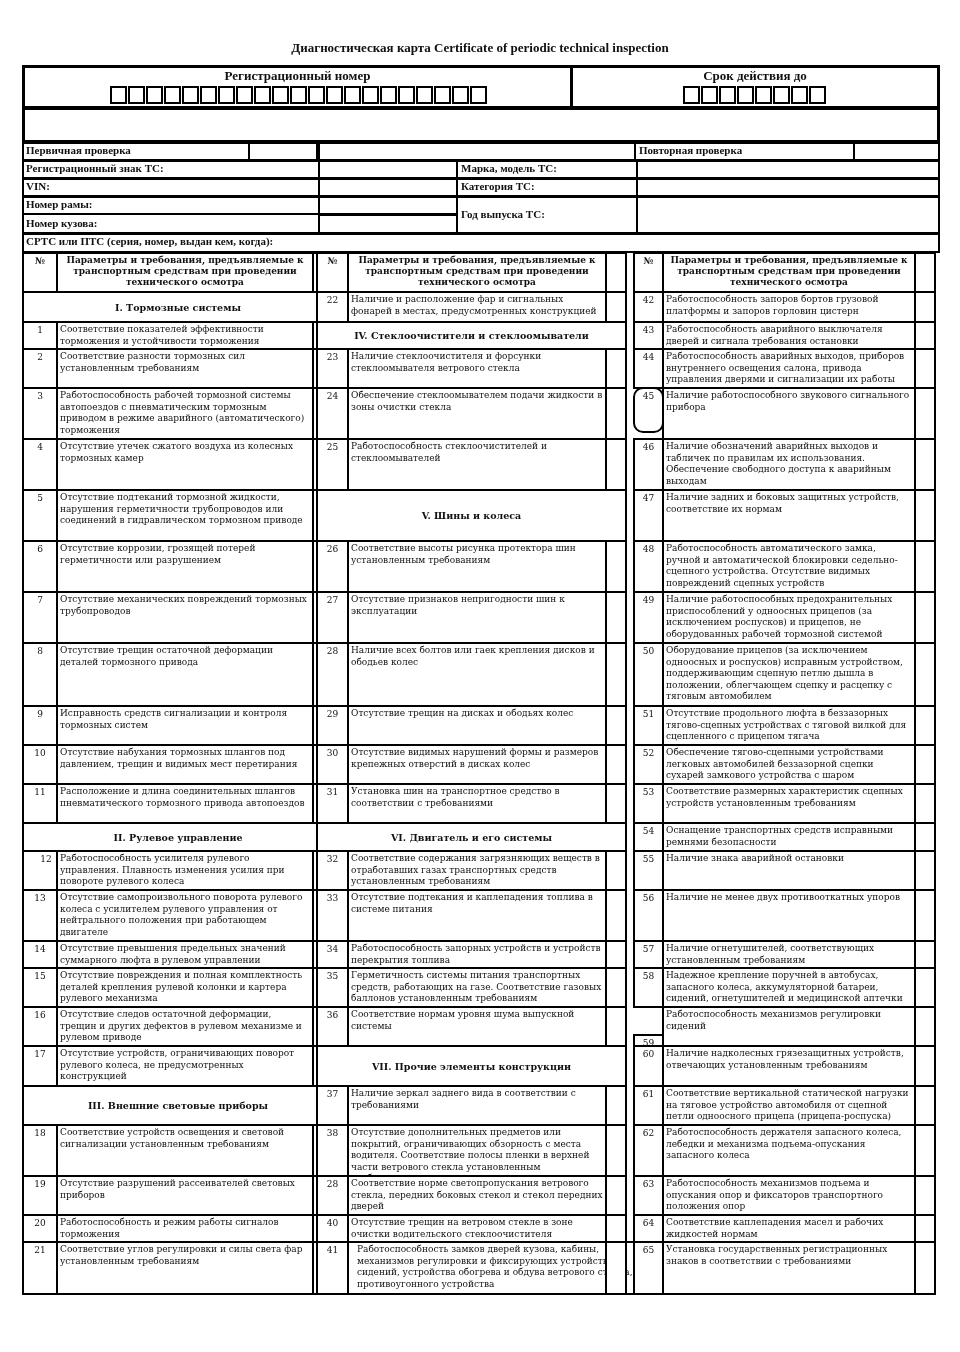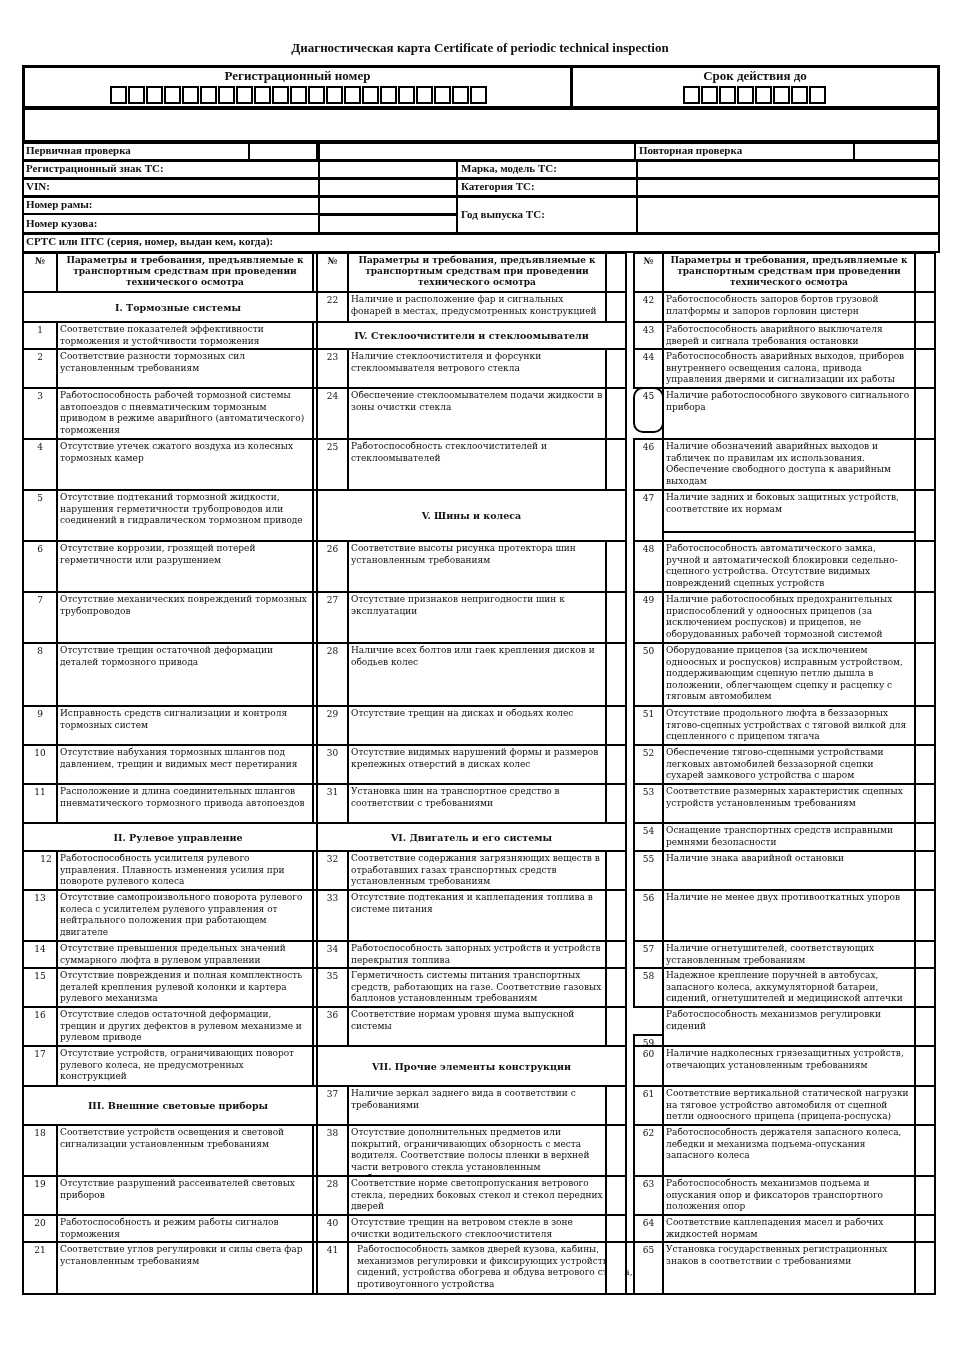--- a/index.html
+++ b/index.html
@@ -245,21 +245,21 @@
     <div class="cell num" style="left: 633px; top: 348px; width: 31px; height: 41px;">44</div>
     <div class="cell txt" style="left: 662px; top: 348px; width: 254px; height: 41px;">Работоспособность аварийных выходов, приборов внутреннего освещения салона, привода управления дверями и сигнализации их работы</div>
     <div class="cell " style="left: 914px; top: 348px; width: 22px; height: 41px;"></div>
     <div class="cell num" style="left: 633px; top: 387px; width: 31px; height: 46px; border-radius: 10px;">45</div>
     <div class="cell txt" style="left: 662px; top: 387px; width: 254px; height: 53px;">Наличие работоспособного звукового сигнального прибора</div>
     <div class="cell " style="left: 914px; top: 387px; width: 22px; height: 53px;"></div>
     <div class="cell num" style="left: 633px; top: 438px; width: 31px; height: 53px;">46</div>
     <div class="cell txt" style="left: 662px; top: 438px; width: 254px; height: 53px;">Наличие обозначений аварийных выходов и табличек по правилам их использования. Обеспечение свободного доступа к аварийным выходам</div>
     <div class="cell " style="left: 914px; top: 438px; width: 22px; height: 53px;"></div>
     <div class="cell num" style="left: 633px; top: 489px; width: 31px; height: 53px;">47</div>
-    <div class="cell txt" style="left: 662px; top: 489px; width: 254px; height: 44px;">Наличие задних и боковых защитных устройств, соответствие их нормам</div>
+    <div class="cell txt" style="left: 662px; top: 489px; width: 254px; height: 53px;">Наличие задних и боковых защитных устройств, соответствие их нормам</div>
     <div class="cell " style="left: 914px; top: 489px; width: 22px; height: 53px;"></div>
     <div class="cell num" style="left: 633px; top: 540px; width: 31px; height: 53px;">48</div>
     <div class="cell txt" style="left: 662px; top: 540px; width: 254px; height: 53px;">Работоспособность автоматического замка, ручной и автоматической блокировки седельно-сцепного устройства. Отсутствие видимых повреждений сцепных устройств</div>
     <div class="cell " style="left: 914px; top: 540px; width: 22px; height: 53px;"></div>
     <div class="cell num" style="left: 633px; top: 591px; width: 31px; height: 53px;">49</div>
     <div class="cell txt" style="left: 662px; top: 591px; width: 254px; height: 53px;">Наличие работоспособных предохранительных приспособлений у одноосных прицепов (за исключением роспусков) и прицепов, не оборудованных рабочей тормозной системой</div>
     <div class="cell " style="left: 914px; top: 591px; width: 22px; height: 53px;"></div>
     <div class="cell num" style="left: 633px; top: 642px; width: 31px; height: 65px;">50</div>
     <div class="cell txt" style="left: 662px; top: 642px; width: 254px; height: 65px;">Оборудование прицепов (за исключением одноосных и роспусков) исправным устройством, поддерживающим сцепную петлю дышла в положении, облегчающем сцепку и расцепку с тяговым автомобилем</div>
     <div class="cell " style="left: 914px; top: 642px; width: 22px; height: 65px;"></div>

